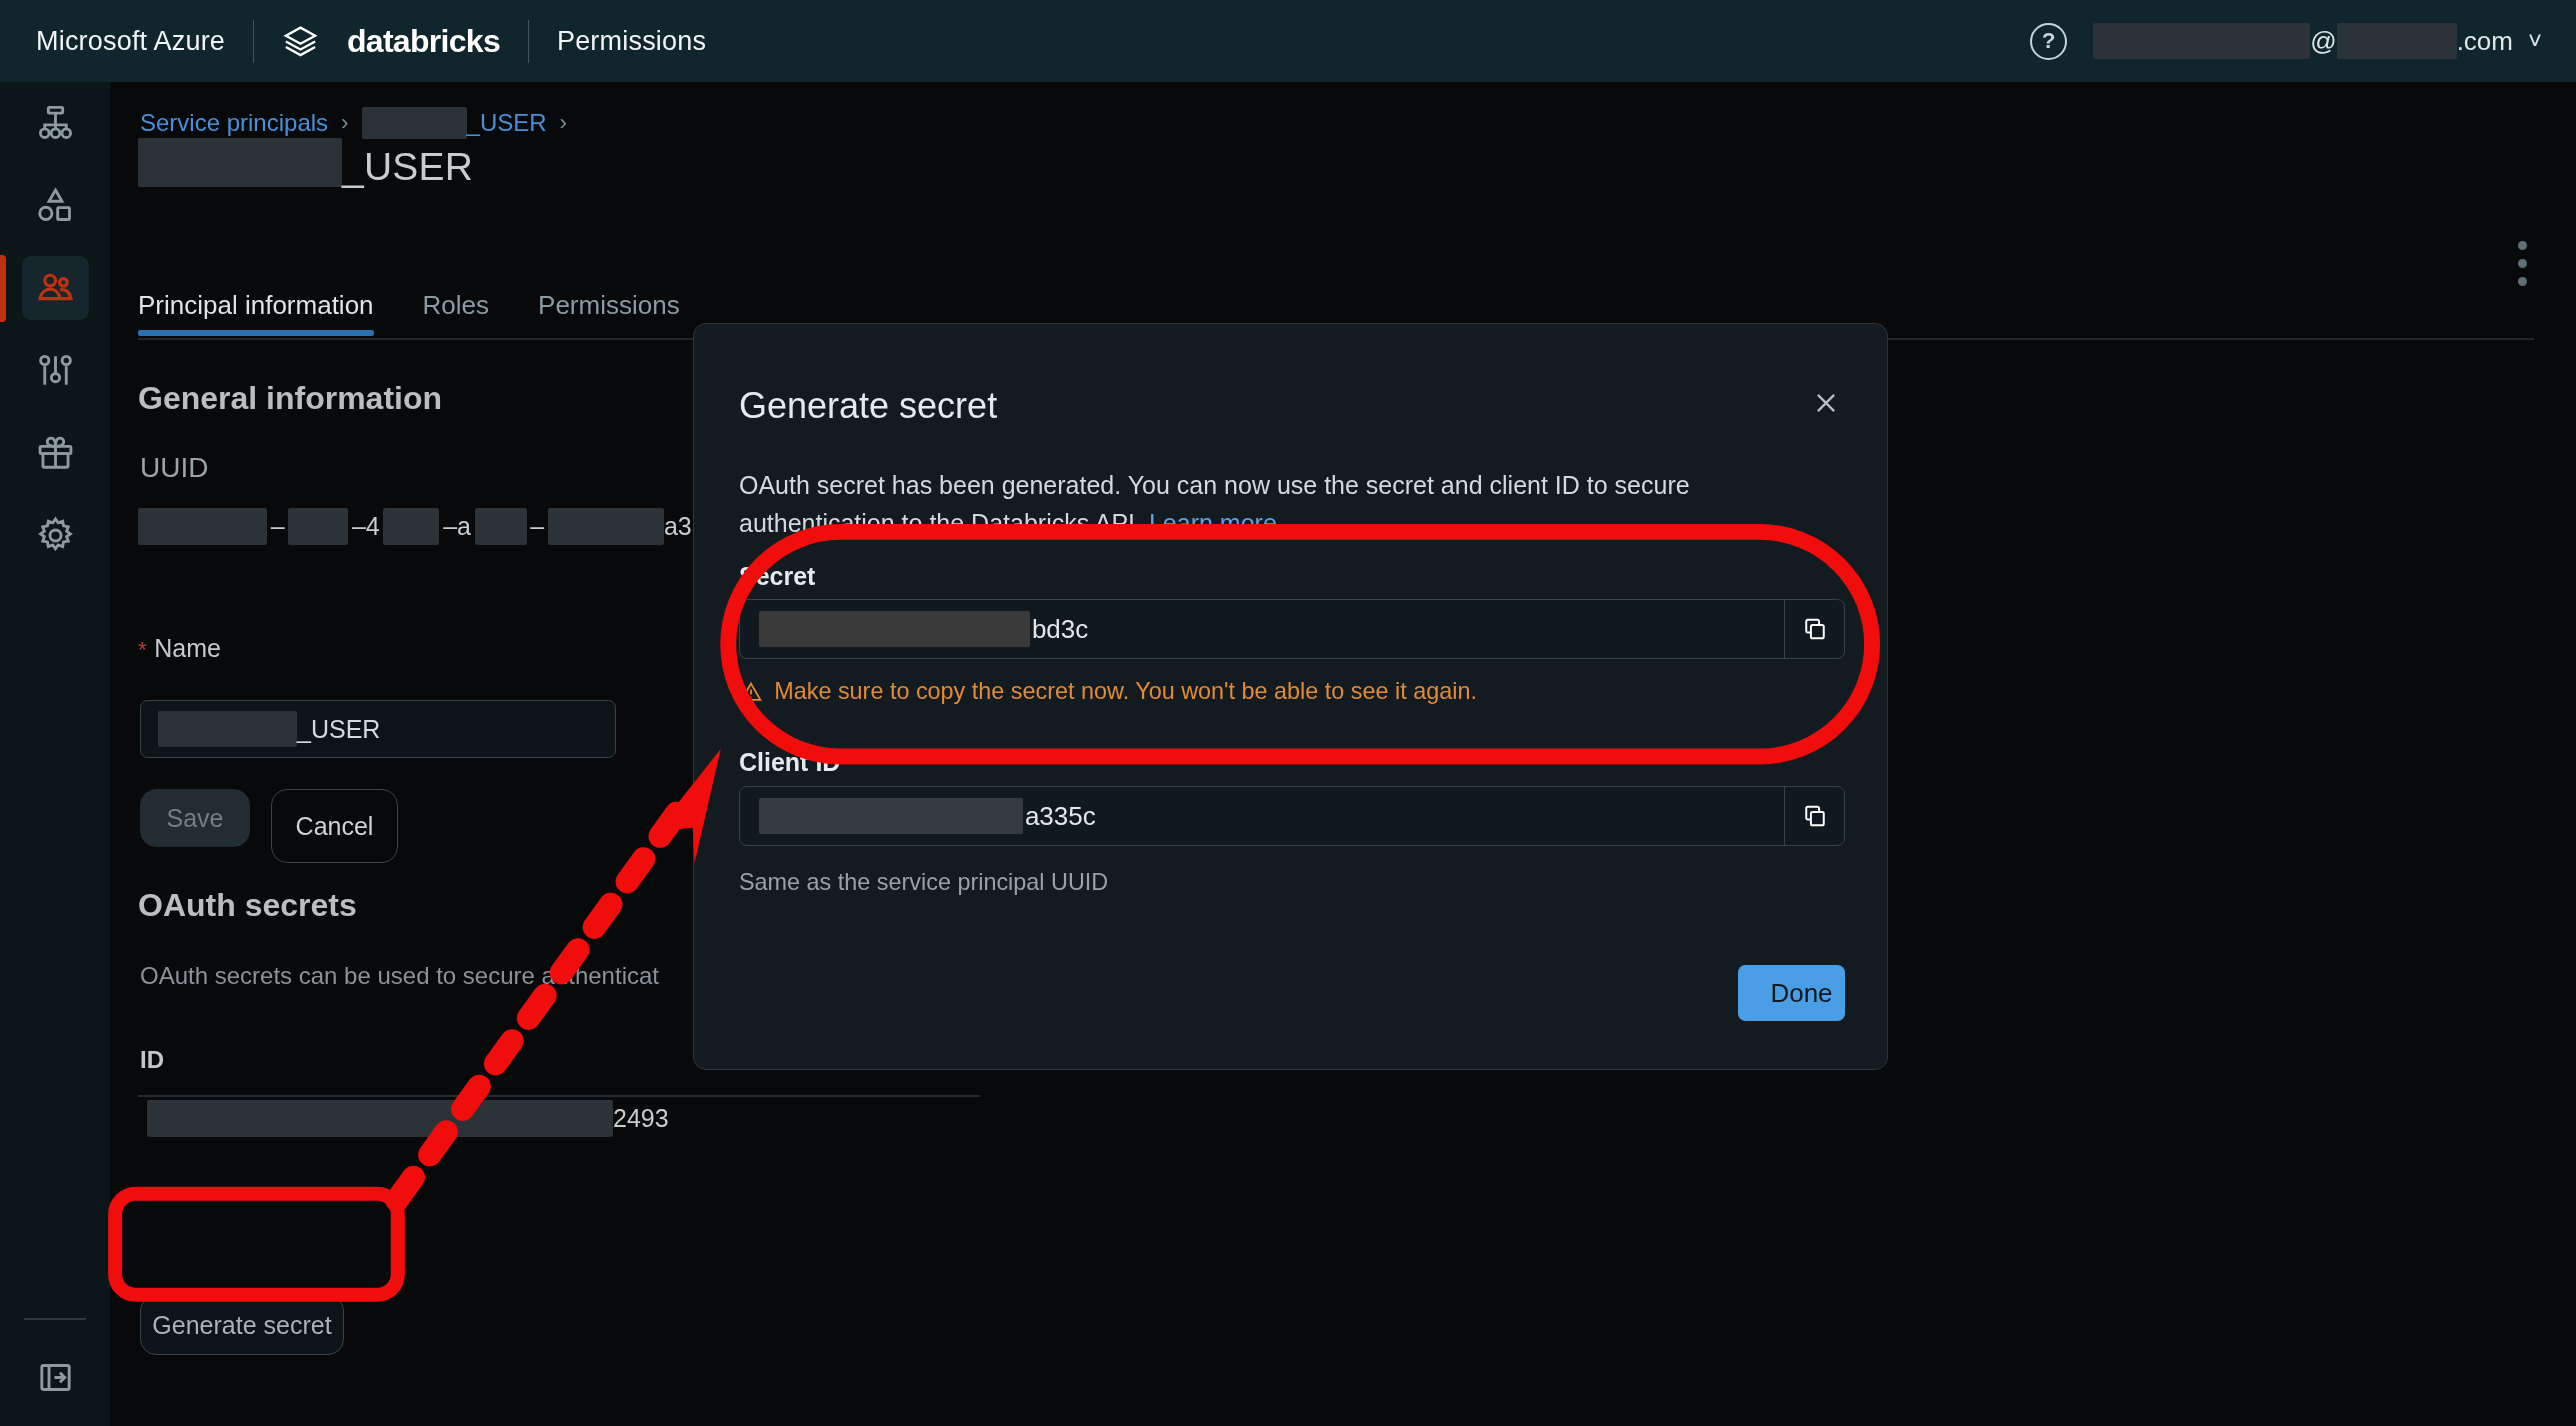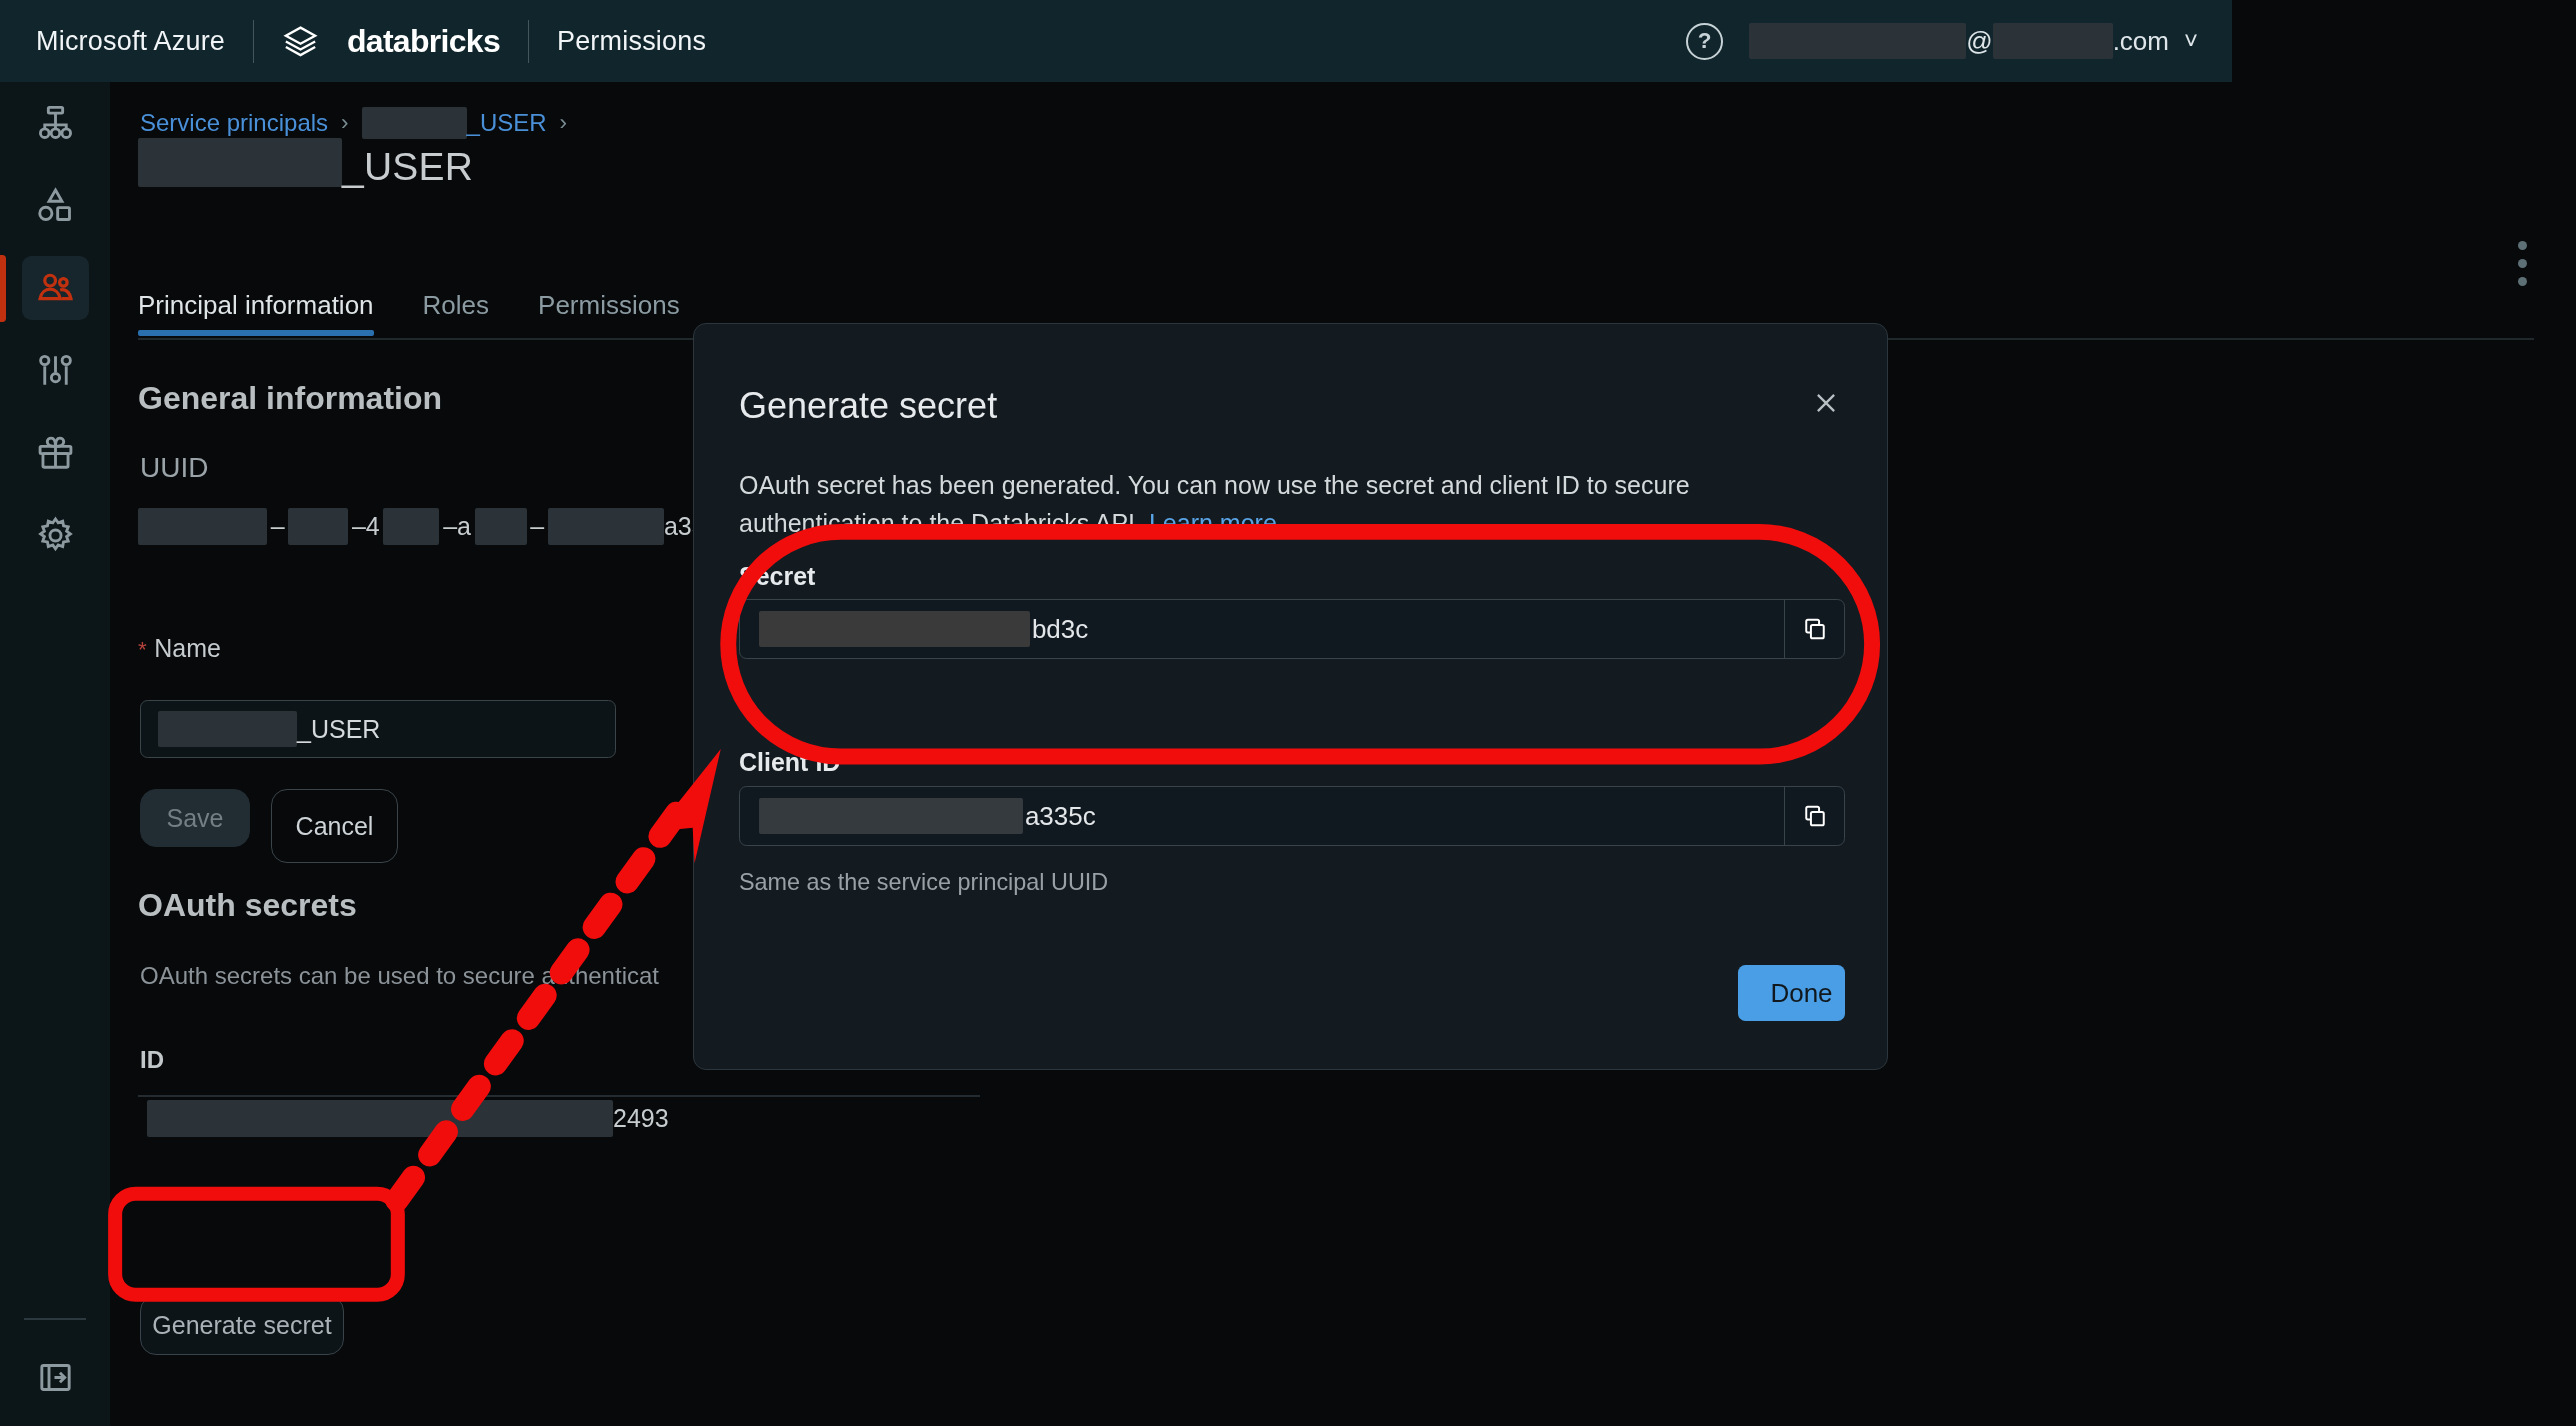--- a/index.html
+++ b/index.html
@@ -6,21 +6,21 @@
   html, body {
     width: 2576px; height: 1427px;
     background: #07090b;
     font-family: "Liberation Sans", sans-serif;
     overflow: hidden;
   }
   #root { position: relative; width: 2576px; height: 1427px; background: #07090b; }
 
   
   .topbar {
-    position: absolute; left: 0; top: 0; width: 2232px; height: 82px;
+    position: absolute; left: 0; top: 0; width: 2576px; height: 82px;
     background: #11262c; display: flex; align-items: center;
   }
   .tb-left { display: flex; align-items: center; height: 100%; padding-left: 36px; }
   .tb-text { color: #f2f5f7; font-size: 27px; letter-spacing: 0.2px; }
   .tb-sep { width: 0.9px; height: 43px; background: #44565c; margin: 0 28px; }
   .db-logo { display: flex; align-items: center; gap: 28px; }
   .db-name { color: #ffffff; font-size: 32px; font-weight: bold; letter-spacing: -0.7px; }
   .tb-right {
     position: absolute; right: 34px; top: 0; height: 82px;
     display: flex; align-items: center; gap: 26px;
@@ -350,20 +350,27 @@
         <span class="redact" style="width:271px;height:36px;background:#3a3a3a;"></span>
         <span style="margin-left:1.9px;">bd3c</span>
       </span>
       <span class="m-copy">
         <svg width="28" height="28" viewBox="0 0 24 24" fill="none" stroke="#ffffff" stroke-width="1.7">
           <rect x="8.5" y="8.5" width="11" height="11.5" rx="1.4"></rect>
           <path d="M15.5 8.5 V5.4 a1.4 1.4 0 0 0-1.4-1.4 H5.9 A1.4 1.4 0 0 0 4.5 5.4 v8.2 a1.4 1.4 0 0 0 1.4 1.4 H8.5"></path>
         </svg>
       </span>
     </div>
+    <div class="warn" style="left:45px; top:354px;">
+      <svg width="24" height="24" viewBox="0 0 24 24" fill="none" stroke="#e08b36" stroke-width="1.8">
+        <path d="M12 3.6 L21.4 19.8 H2.6 Z"></path>
+        <path d="M12 9.4 V14.4 M12 16.8 v0.6"></path>
+      </svg>
+      <span>Make sure to copy the secret now. You won't be able to see it again.</span>
+    </div>
 
     <div class="m-label" style="left:45px; top:424px;">Client ID</div>
     <div class="m-field" style="left:45px; top:462px; width:1106px; height:60px;">
       <span class="val">
         <span class="redact" style="width:264px;height:36px;background:#343a3e;"></span>
         <span style="margin-left:1.9px;">a335c</span>
       </span>
       <span class="m-copy">
         <svg width="28" height="28" viewBox="0 0 24 24" fill="none" stroke="#ffffff" stroke-width="1.7">
           <rect x="8.5" y="8.5" width="11" height="11.5" rx="1.4"></rect>

